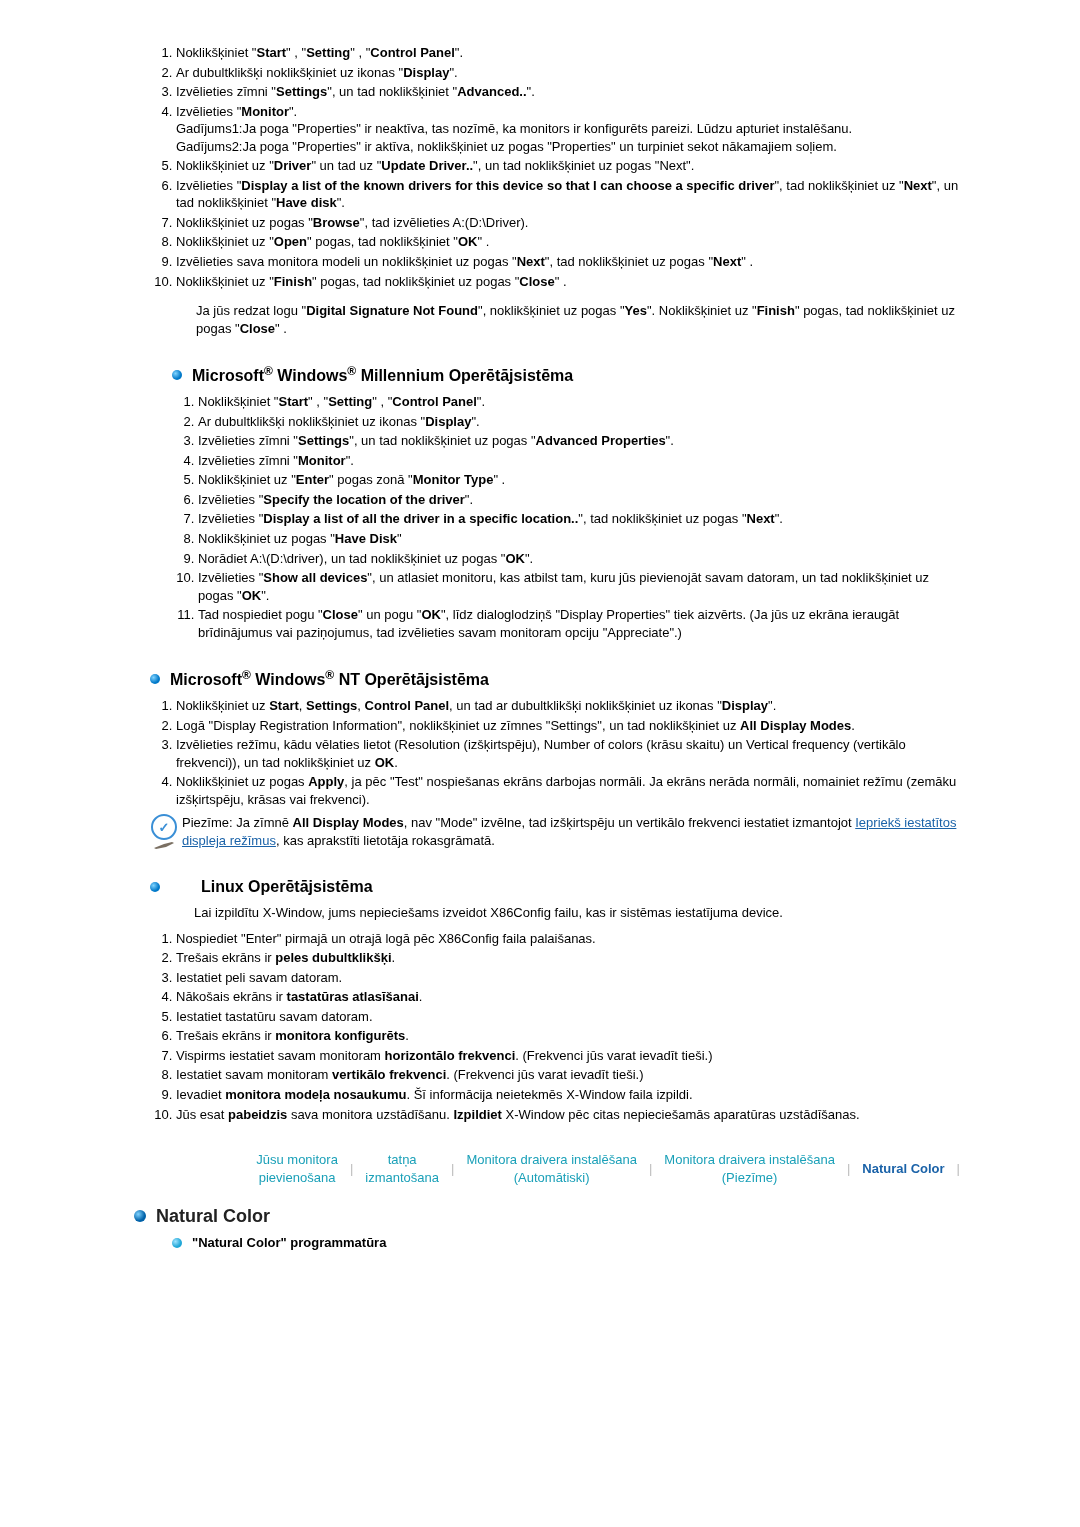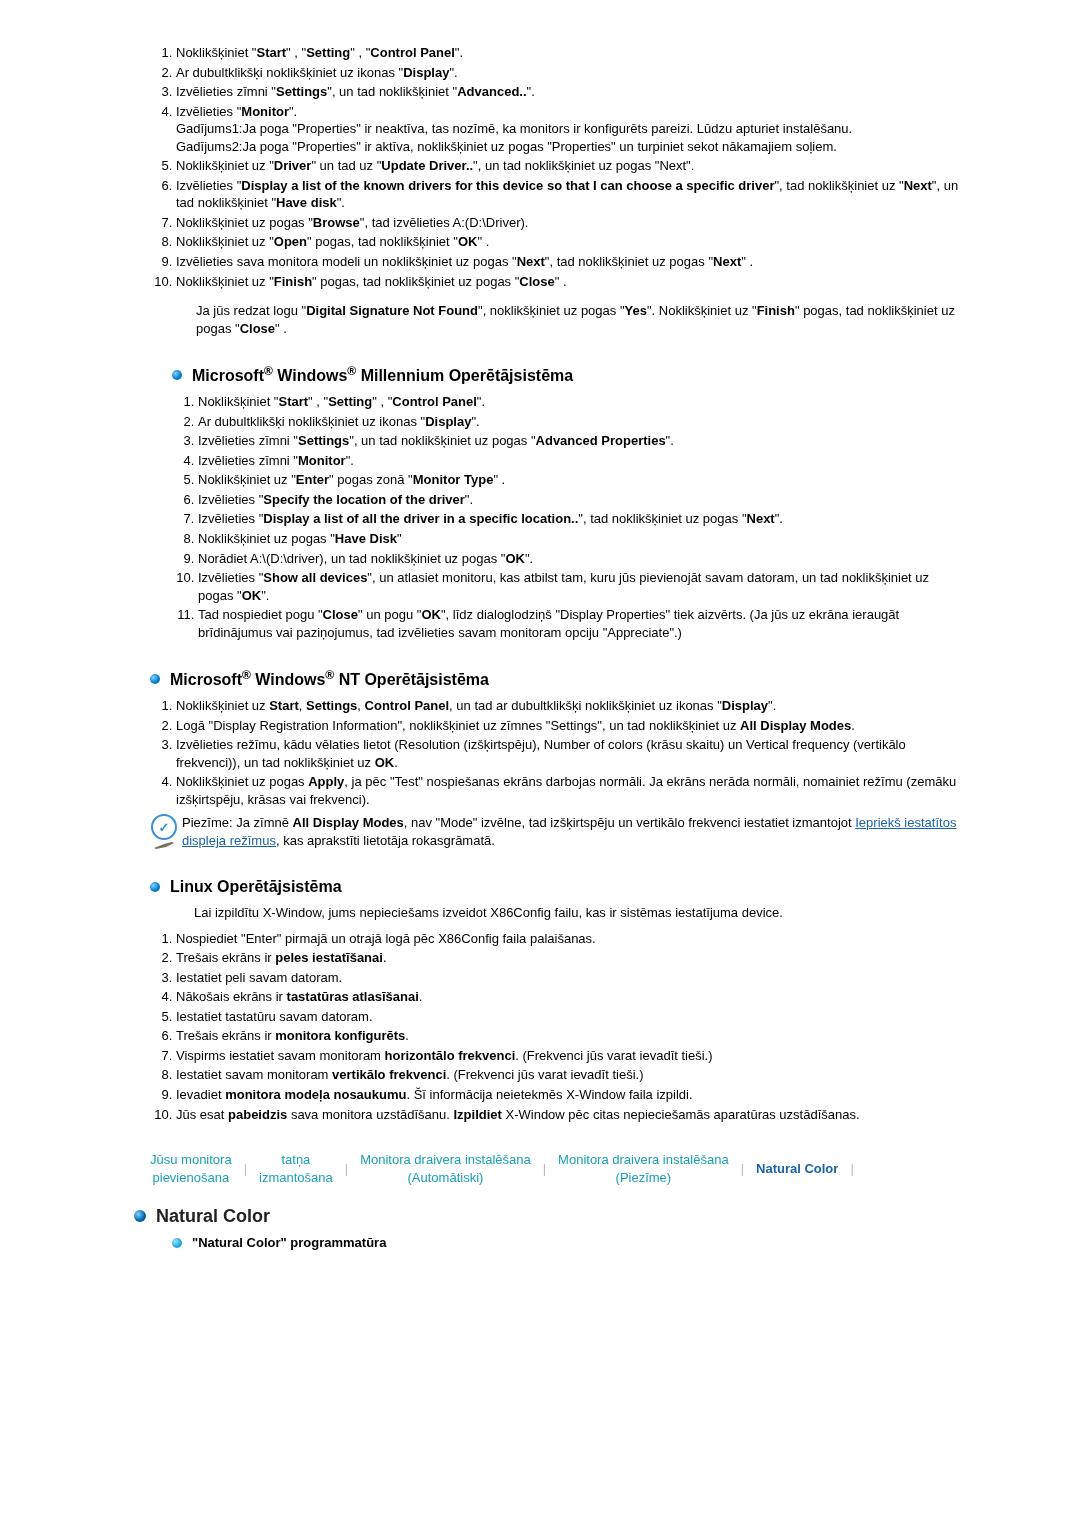--- a/index.html
+++ b/index.html
@@ -45,21 +45,21 @@
   }
   .note-icon .check { font-size: 13px; line-height: 1; }
   .note-icon .hand {
     width: 24px; height: 12px; margin-top: -2px;
   }
   .note-text { flex: 1; }
   a.link { color: #1a62a8; text-decoration: underline; }
   .tab-nav {
     display: flex;
     align-items: center;
-    justify-content: flex-start;
+    justify-content: flex-end;
     gap: 12px;
     margin: 28px 0 18px 0;
     font-size: 13px;
   }
   .tab-nav .item { color: #888; text-align: center; }
   .tab-nav .item.teal { color: #1aa0b8; }
   .tab-nav .item.active { color: #1a62a8; font-weight: bold; }
   .tab-nav .sep { color: #bbb; }
   .big-header {
     display: flex; align-items: center; gap: 10px;
@@ -140,28 +140,28 @@
       </div>
     <svg class="hand" viewBox="0 0 24 12">
       <path d="M2 10 L12 6 L20 4 L22 5 L14 9 L4 11 Z" fill="#7a6f62"></path>
     </svg>
   </div>
   <div class="note-text">
     <span>Piezīme: Ja zīmnē </span><b>All Display Modes</b><span>, nav "Mode" izvēlne, tad izšķirtspēju un vertikālo frekvenci iestatiet izmantojot </span><a href="#" class="link">Iepriekš iestatītos displeja režīmus</a><span>, kas aprakstīti lietotāja rokasgrāmatā.</span>
   </div>
 </div>
 
-<div class="section-header" style="margin-left:0;">
+<div class="section-header" style="margin-left:0;gap:31px;">
   <span class="dot"></span>
   <span class="title">Linux Operētājsistēma</span>
 </div>
 <div class="block-indent" style="margin-left:44px; margin-bottom:8px;">Lai izpildītu X-Window, jums nepieciešams izveidot X86Config failu, kas ir sistēmas iestatījuma device.</div>
 <ol>
   <li>Nospiediet "Enter" pirmajā un otrajā logā pēc X86Config faila palaišanas.</li>
-  <li>Trešais ekrāns ir <b>peles iestatīšanai</b>.</li>
+  <li>Trešais ekrāns ir <b>peles dubultklikšķi</b>.</li>
   <li>Iestatiet peli savam datoram.</li>
   <li>Nākošais ekrāns ir <b>tastatūras atlasīšanai</b>.</li>
   <li>Iestatiet tastatūru savam datoram.</li>
   <li>Trešais ekrāns ir <b>monitora konfigurēts</b>.</li>
   <li>Vispirms iestatiet savam monitoram <b>horizontālo frekvenci</b>. (Frekvenci jūs varat ievadīt tieši.)</li>
   <li>Iestatiet savam monitoram <b>vertikālo frekvenci</b>. (Frekvenci jūs varat ievadīt tieši.)</li>
   <li>Ievadiet <b>monitora modeļa nosaukumu</b>. Šī informācija neietekmēs X-Window faila izpildi.</li>
   <li>Jūs esat <b>pabeidzis</b> sava monitora uzstādīšanu. <b>Izpildiet</b> X-Window pēc citas nepieciešamās aparatūras uzstādīšanas.</li>
 </ol>
 

